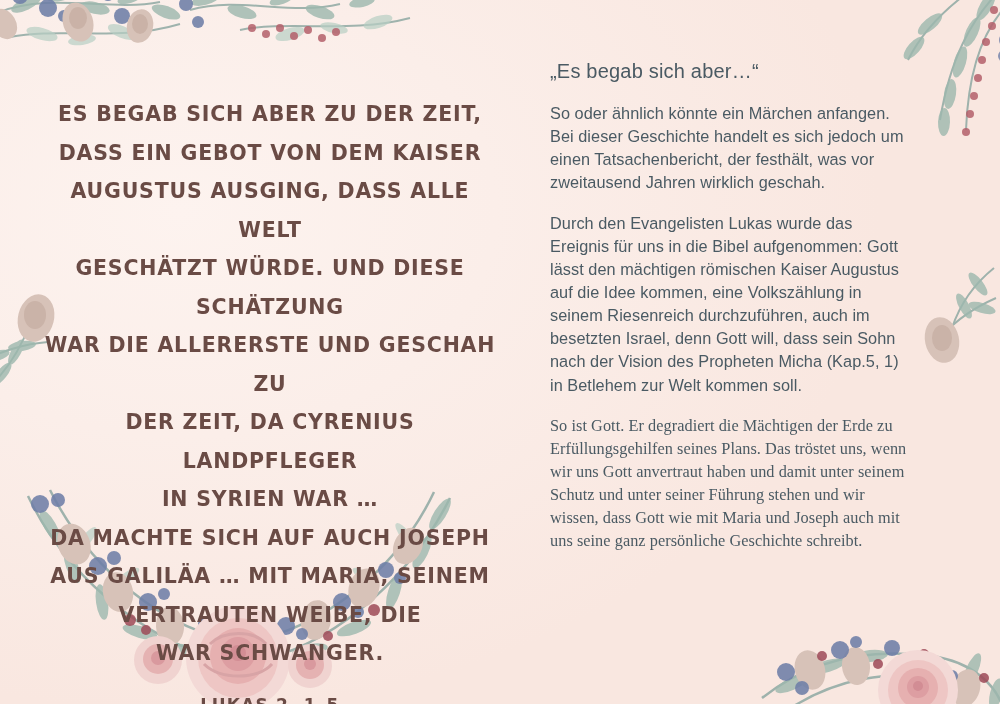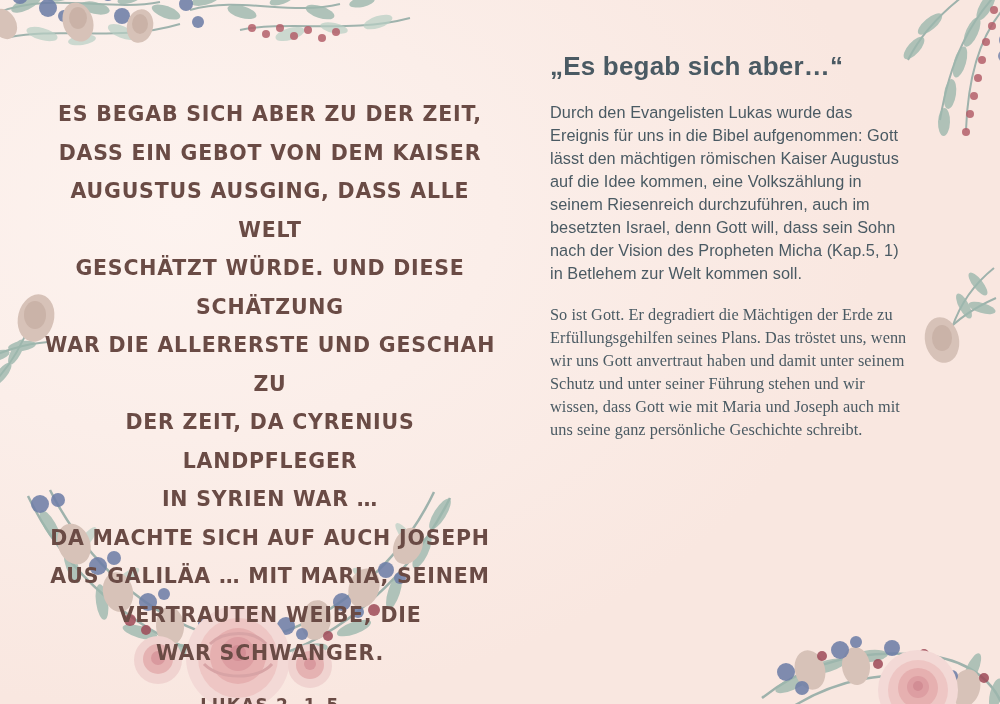--- a/index.html
+++ b/index.html
@@ -54,25 +54,25 @@
   }
 
   
   .article-column {
     position: absolute;
     left: 550px;
     top: 46px;
     width: 360px;
   }
   .article-title {
-    font-size: 26px;
+    font-size: 20px;
     line-height: 1.25;
     color: #4a5a63;
-    font-weight: 700;
-    margin: 4px 0 18px 0;
+    font-weight: 400;
+    margin: 13px 0 18px 0;
     letter-spacing: 0.2px;
   }
   .article-paragraph {
     font-size: 16.3px;
     line-height: 1.42;
     color: #4a5a63;
     margin: 0 0 17px 0;
     letter-spacing: 0.05px;
   }
   .article-paragraph:last-child { margin-bottom: 0; font-family: Liberation Serif, serif; }
@@ -366,17 +366,18 @@
 in Syrien war …
 Da machte sich auf auch Joseph
 aus Galiläa … mit Maria, seinem
 vertrauten Weibe, die
 war schwanger.</div>
     <div class="verse-ref">Lukas 2, 1–5</div>
   </div>
 
   <div class="article-column">
     <h1 class="article-title">„Es begab sich aber…“</h1>
+    <p class="article-paragraph">So oder ähnlich könnte ein Märchen anfangen. Bei dieser Geschichte handelt es sich jedoch um einen Tatsachenbericht, der festhält, was vor zweitausend Jahren wirklich geschah.</p>
     <p class="article-paragraph">Durch den Evangelisten Lukas wurde das Ereignis für uns in die Bibel aufgenommen: Gott lässt den mächtigen römischen Kaiser Augustus auf die Idee kommen, eine Volkszählung in seinem Riesenreich durchzuführen, auch im besetzten Israel, denn Gott will, dass sein Sohn nach der Vision des Propheten Micha (Kap.5, 1) in Betlehem zur Welt kommen soll.</p>
     <p class="article-paragraph">So ist Gott. Er degradiert die Mächtigen der Erde zu Erfüllungsgehilfen seines Plans. Das tröstet uns, wenn wir uns Gott anvertraut haben und damit unter seinem Schutz und unter seiner Führung stehen und wir wissen, dass Gott wie mit Maria und Joseph auch mit uns seine ganz persönliche Geschichte schreibt.</p>
   </div>
 
 </div>
 
 </body></html>

